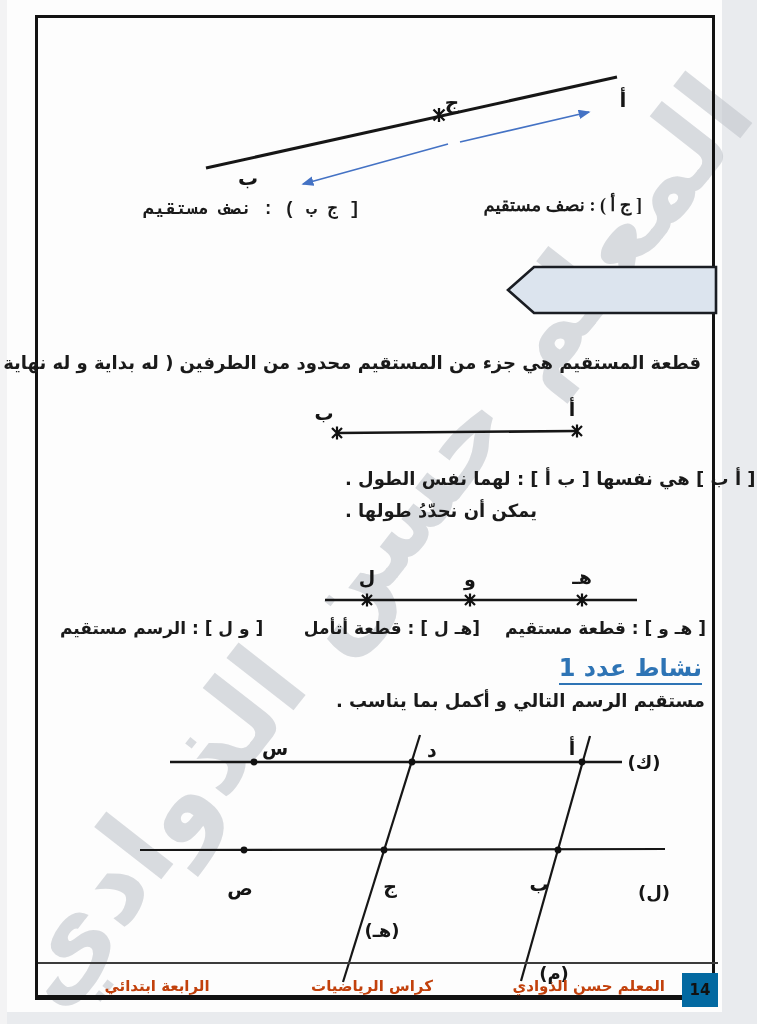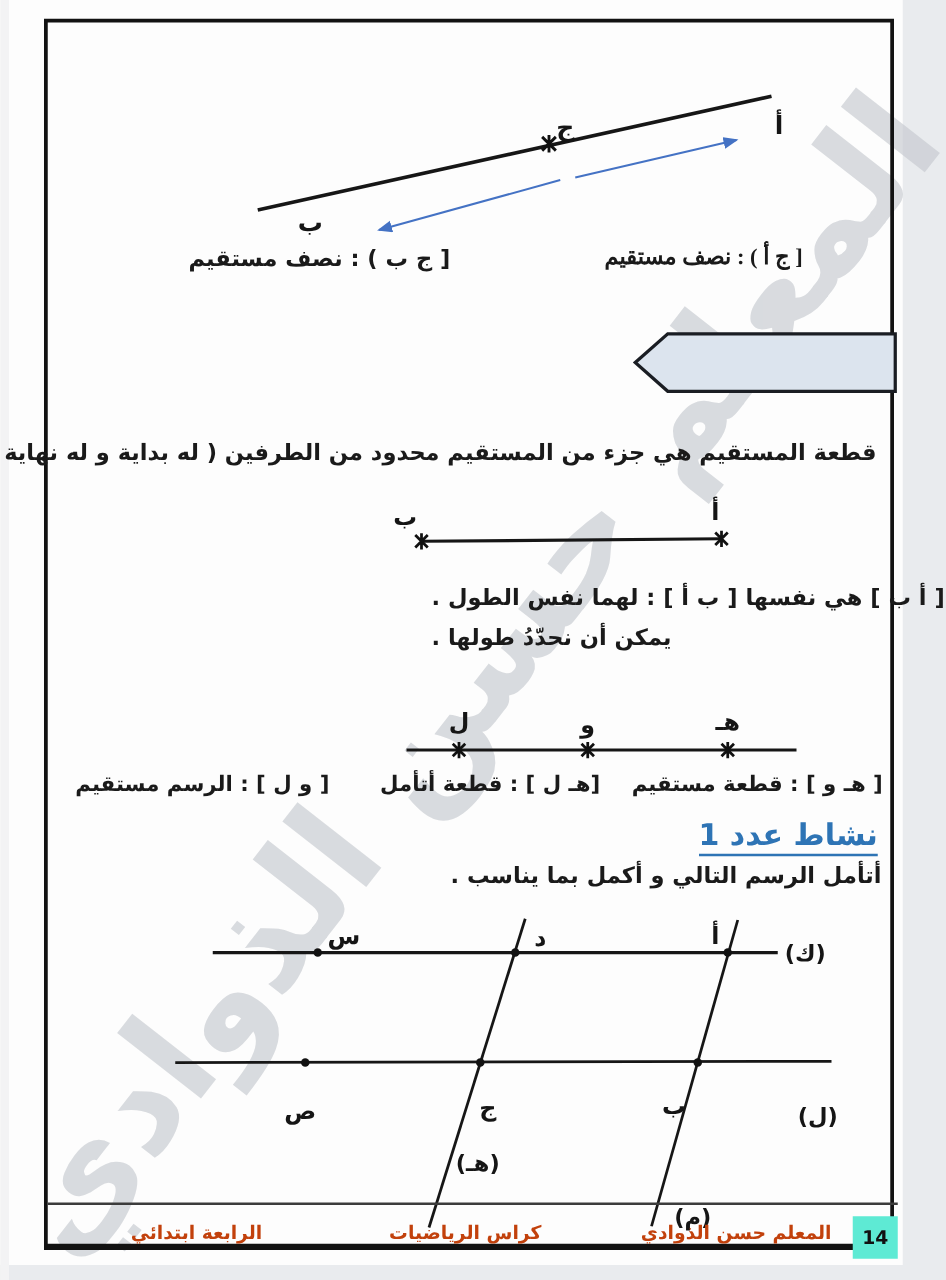--- a/index.html
+++ b/index.html
@@ -10,21 +10,21 @@
   #watermark{position:absolute;left:-145px;top:452px;width:1080px;text-align:center;transform:rotate(-52deg);color:#c3c7cd;opacity:.62;font-weight:700;font-size:112px;white-space:nowrap;z-index:1;letter-spacing:2px;}
   .abs{position:absolute;z-index:3;}
   .txt{font-weight:700;color:#1a1a1a;white-space:nowrap;font-size:18px;}
   .blue{color:#2e74b5;}
   svg{position:absolute;z-index:3;overflow:visible;}
   svg text{font-family:"DejaVu Sans","Liberation Sans",sans-serif;font-weight:700;fill:#151515;}
   #heading-text{left:533px;top:271px;width:178px;text-align:center;color:#e0242a;font-size:20px;font-weight:700;white-space:nowrap;}
   #activity-title{right:55px;top:654px;font-size:24px;border-bottom:2px solid #2e74b5;padding-bottom:1px;}
   #footer-sep{left:38px;top:962px;width:680px;height:2px;background:#3c3c3c;}
   .footer-txt{top:977px;font-size:15px;font-weight:700;color:#c2410c;white-space:nowrap;text-align:center;width:150px;}
-  #page-box{left:682px;top:973px;width:36px;height:34px;background:#5eead4;color:#111;font-size:15px;font-weight:700;display:flex;align-items:center;justify-content:center;}
+  #page-box{left:682px;top:973px;width:36px;height:34px;background:#0369a1;color:#111;font-size:15px;font-weight:700;display:flex;align-items:center;justify-content:center;}
 </style>
 </head>
 <body>
 
 <div id="page">
 
   <div class="strip" style="left:722px;top:0;width:35px;height:1024px;"></div>
   <div class="strip" style="left:0;top:1012px;width:757px;height:12px;"></div>
   <div class="strip" style="left:0;top:0;width:7px;height:1024px;background:#f3f3f4;"></div>
 
@@ -41,21 +41,21 @@
     <line x1="66" y1="113" x2="477" y2="22" stroke="#161616" stroke-width="3"></line>
     <path transform="translate(299,60)" d="M-5.5 -5.5 L5.5 5.5 M-5.5 5.5 L5.5 -5.5 M0 -7 L0 7" stroke="#111" stroke-width="2.3" fill="none"></path>
     <line x1="320" y1="87" x2="449" y2="57" stroke="#4472c4" stroke-width="1.6" marker-end="url(#ah)"></line>
     <line x1="308" y1="89" x2="163" y2="129" stroke="#4472c4" stroke-width="1.6" marker-end="url(#ah)"></line>
     <text x="312" y="54" font-size="20" text-anchor="middle">ج</text>
     <text x="483" y="52" font-size="20" text-anchor="middle">أ</text>
     <text x="108" y="130" font-size="20" text-anchor="middle">ب</text>
   </svg>
 
   <div class="abs txt" style="right:115px;top:194px;font-family:Liberation Serif, serif;">[ ج أ ) : نصف مستقيم</div>
-  <div class="abs txt" style="right:397px;top:197px;">[ ج ب ) : نصف مستقيم</div>
+  <div class="abs txt" style="right:397px;top:197px;font-family:Liberation Mono, monospace;">[ ج ب ) : نصف مستقيم</div>
 
   <svg class="abs" style="left:505px;top:263px;" width="215" height="54" viewBox="0 0 215 54">
     <polygon points="3,27 29,4 211,4 211,50 29,50" fill="#dce4ee" stroke="#1a1d23" stroke-width="2.6"></polygon>
   </svg>
 
   <div class="abs txt" style="right:56px;top:352px;font-size:18px;">قطعة المستقيم هي جزء من المستقيم محدود من الطرفين ( له بداية و له نهاية )</div>
 
   <svg class="abs" style="left:300px;top:396px;" width="310" height="55" viewBox="0 0 310 55">
     <line x1="37" y1="37" x2="277" y2="35" stroke="#161616" stroke-width="2.6"></line>
     <path transform="translate(37,37)" d="M-5 -5 L5 5 M-5 5 L5 -5 M0 -6.5 L0 6.5" stroke="#111" stroke-width="2.2" fill="none"></path>
@@ -75,21 +75,21 @@
     <text x="67" y="28" font-size="19" text-anchor="middle">ل</text>
     <text x="170" y="30" font-size="19" text-anchor="middle">و</text>
     <text x="282" y="28" font-size="19" text-anchor="middle">هـ</text>
   </svg>
 
   <div class="abs txt" style="right:51px;top:618px;font-size:17px;">[ هـ و ] : قطعة مستقيم</div>
   <div class="abs txt" style="right:277px;top:618px;font-size:17px;">[هـ ل ] : قطعة أتأمل</div>
   <div class="abs txt" style="left:60px;top:618px;font-size:17px;">[ و ل ] : الرسم مستقيم</div>
 
   <div class="abs txt blue" id="activity-title">نشاط عدد 1</div>
-  <div class="abs txt" style="right:52px;top:690px;font-size:18px;">أتأمل الرسم التالي و أكمل بما يناسب .</div>
+  <div class="abs txt" style="right:52px;top:690px;font-size:18px;">مستقيم الرسم التالي و أكمل بما يناسب .</div>
 
   <svg class="abs" style="left:120px;top:725px;" width="575" height="262" viewBox="0 0 575 262">
     <line x1="50" y1="37" x2="502" y2="37" stroke="#161616" stroke-width="2.6"></line>
     <line x1="20" y1="125" x2="545" y2="124" stroke="#161616" stroke-width="2.2"></line>
     <line x1="300" y1="10" x2="223" y2="257" stroke="#161616" stroke-width="2.2"></line>
     <line x1="470" y1="11" x2="401" y2="256" stroke="#161616" stroke-width="2.2"></line>
     <circle cx="292" cy="37" r="3.4" fill="#111"></circle>
     <circle cx="462" cy="37" r="3.4" fill="#111"></circle>
     <circle cx="264" cy="125" r="3.4" fill="#111"></circle>
     <circle cx="438" cy="125" r="3.4" fill="#111"></circle>

